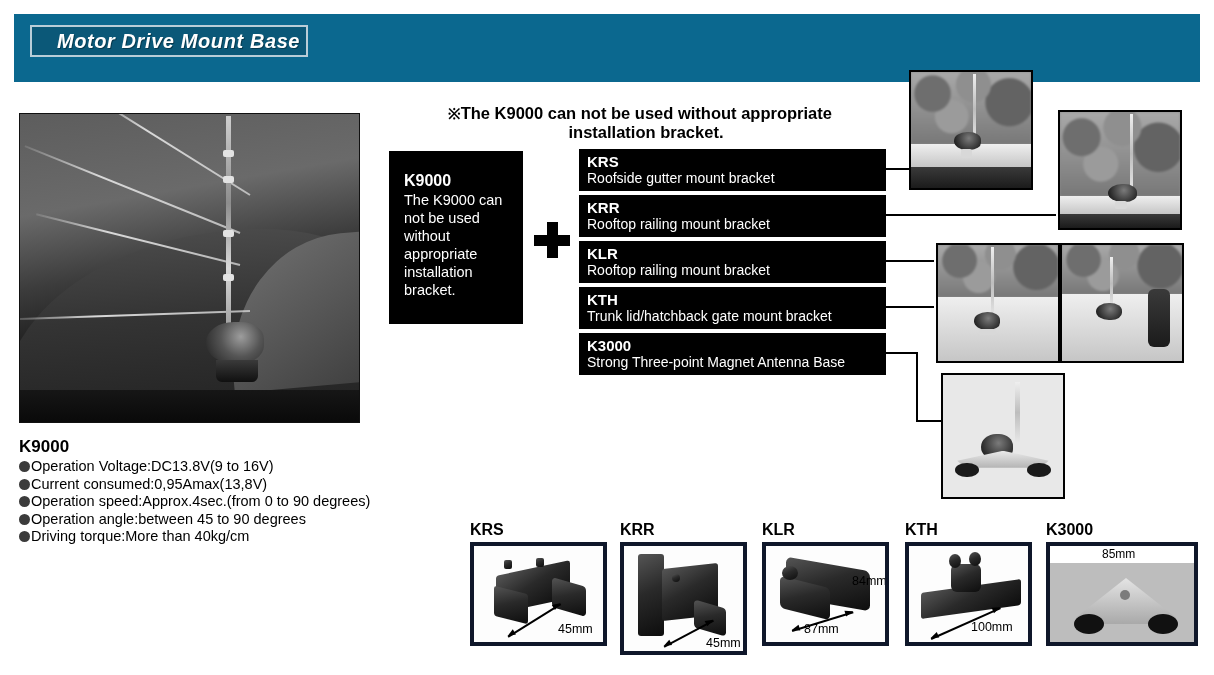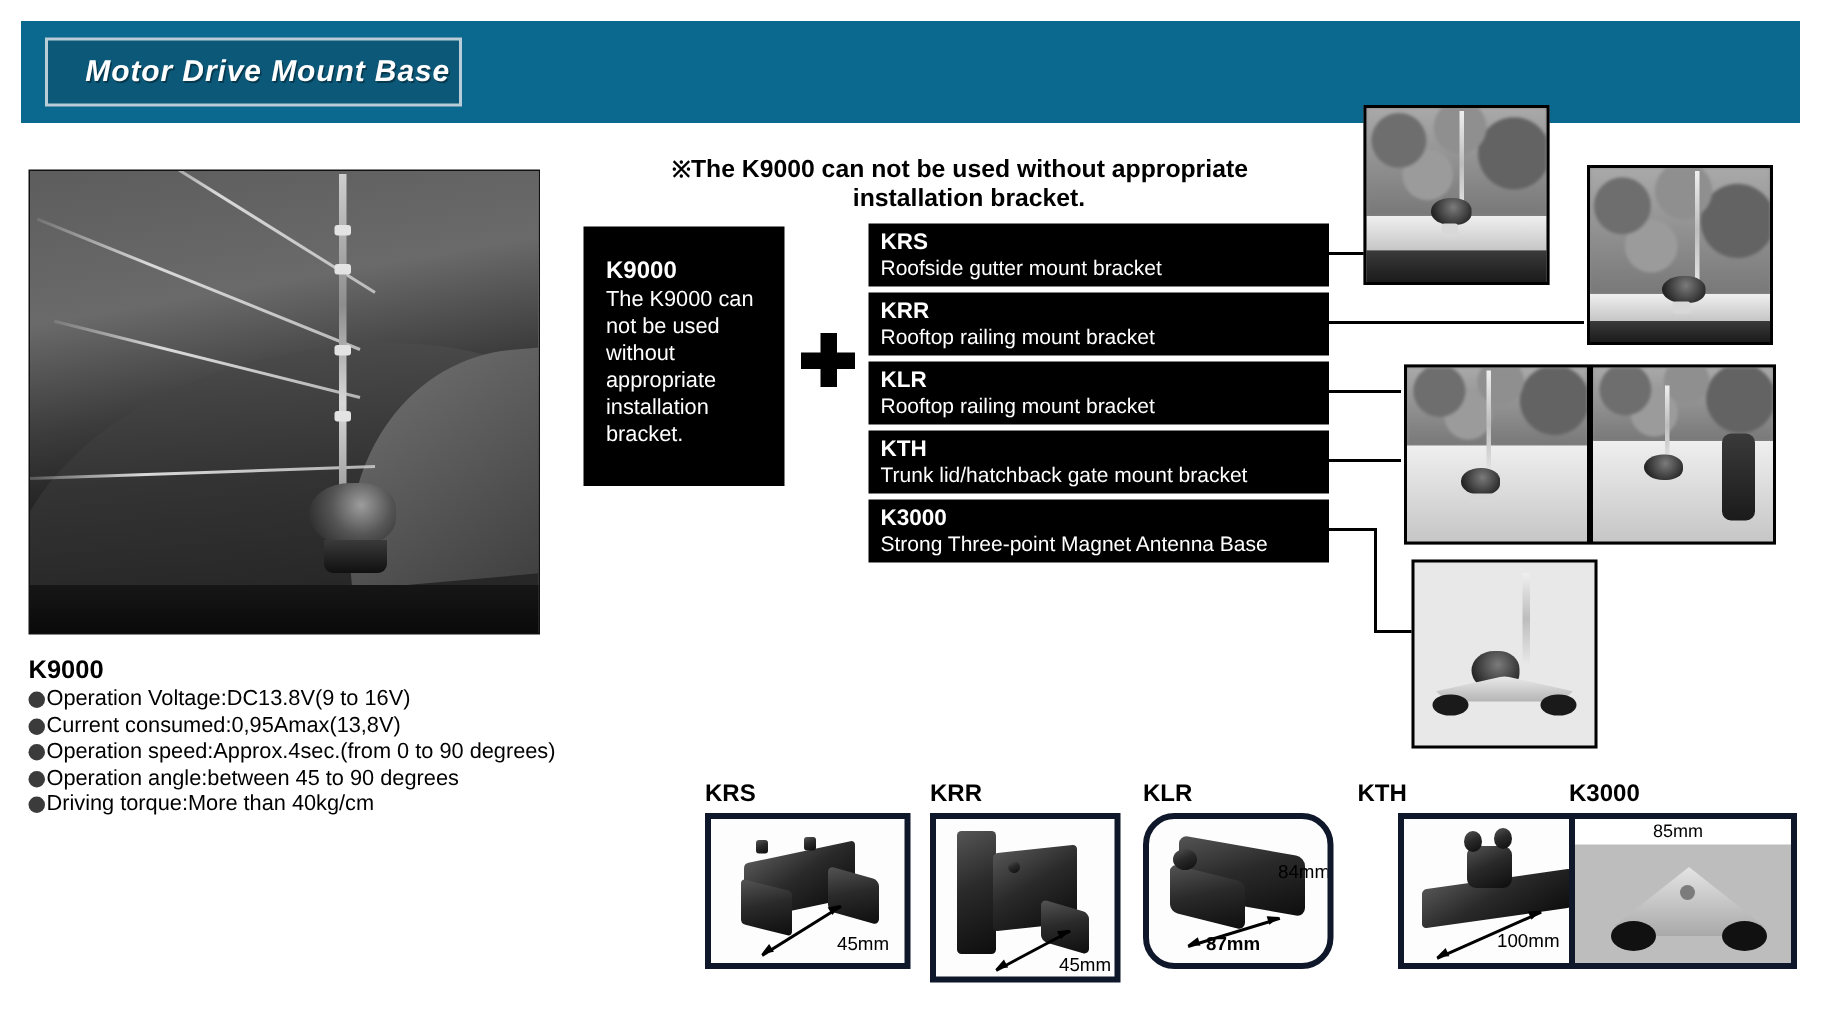--- a/index.html
+++ b/index.html
@@ -23,21 +23,21 @@
     width: 1186px;
     height: 68px;
     background: #0b688f;
     box-sizing: border-box;
   }
   #header-title-plate {
     position: absolute;
     left: 16px;
     top: 11px;
     width: 278px;
-    height: 46px;
+    height: 32px;
     background: #0b5878;
     border: 2px solid #b9cdd8;
     box-sizing: border-box;
     display: flex;
     align-items: center;
     justify-content: center;
     padding-left: 19px;
   }
   #header-title-plate span {
     color: #ffffff;
@@ -509,33 +509,33 @@
     <div class="brk" style="left:38px; top:20px; width:56px; height:52px; transform:skewY(-6deg); border-radius:3px;"></div>
     <div class="brk" style="left:70px; top:58px; width:32px; height:28px; transform:skewY(16deg); border-radius:4px;"></div>
     <div class="brk" style="left:48px; top:28px; width:8px; height:8px; border-radius:50%;"></div>
     <div class="dim-arrow" style="left:40px; top:100px; width:56px; transform:rotate(-28deg);"></div>
     <div class="dim-label" style="left:82px; top:90px;">45mm</div>
   </div>
 </div>
 
 <div class="gallery-item" style="left:762px; top:521px;">
   <div class="gallery-label">KLR</div>
-  <div class="gallery-frame" style="width:127px; height:104px;border-radius:21px;">
+  <div class="gallery-frame" style="width:127px; height:104px;">
     <div class="brk" style="left:20px; top:18px; width:84px; height:40px; transform:skewY(10deg); border-radius:6px;"></div>
     <div class="brk" style="left:14px; top:36px; width:50px; height:32px; transform:skewY(14deg); border-radius:5px;"></div>
     <div class="brk" style="left:16px; top:20px; width:16px; height:14px; border-radius:50%;"></div>
     <div class="dim-label" style="left:86px; top:28px;">84mm</div>
     <div class="dim-arrow" style="left:26px; top:84px; width:64px; transform:rotate(-17deg);"></div>
-    <div class="dim-label" style="left:38px; top:76px;font-weight:bold;">87mm</div>
+    <div class="dim-label" style="left:38px; top:76px;">87mm</div>
   </div>
 </div>
 
 <div class="gallery-item" style="left:905px; top:521px;">
   <div class="gallery-label">KTH</div>
-  <div class="gallery-frame" style="width:127px; height:104px;margin-left:27px;">
+  <div class="gallery-frame" style="width:127px; height:104px;">
     <div class="brk" style="left:12px; top:40px; width:100px; height:26px; transform:skewY(-8deg); border-radius:3px;"></div>
     <div class="brk" style="left:42px; top:18px; width:30px; height:28px; border-radius:6px;"></div>
     <div class="brk" style="left:40px; top:8px; width:12px; height:14px; border-radius:50%;"></div>
     <div class="brk" style="left:60px; top:6px; width:12px; height:14px; border-radius:50%;"></div>
     <div class="dim-arrow" style="left:22px; top:92px; width:76px; transform:rotate(-24deg);"></div>
     <div class="dim-label" style="left:62px; top:74px;">100mm</div>
   </div>
 </div>
 
 <div class="gallery-item" style="left:1046px; top:521px;">

